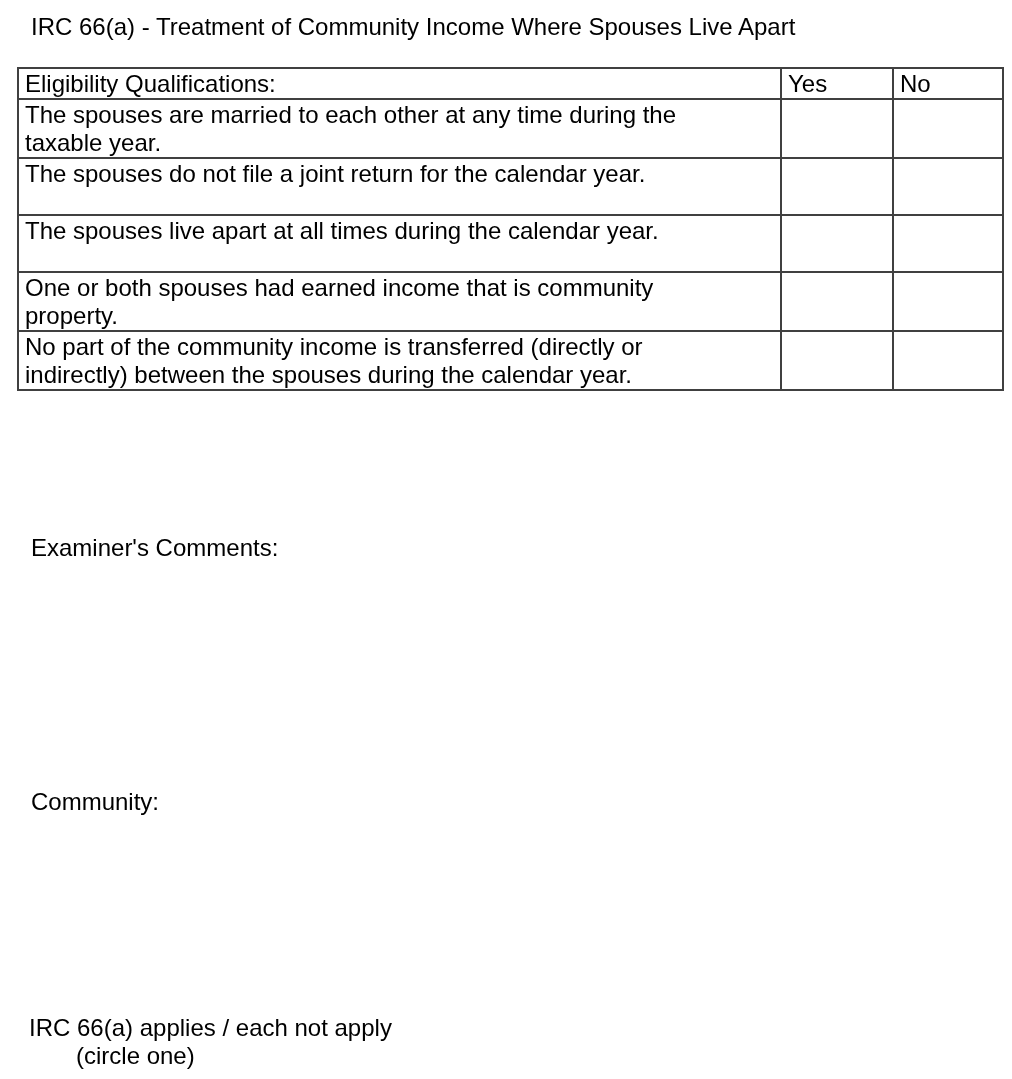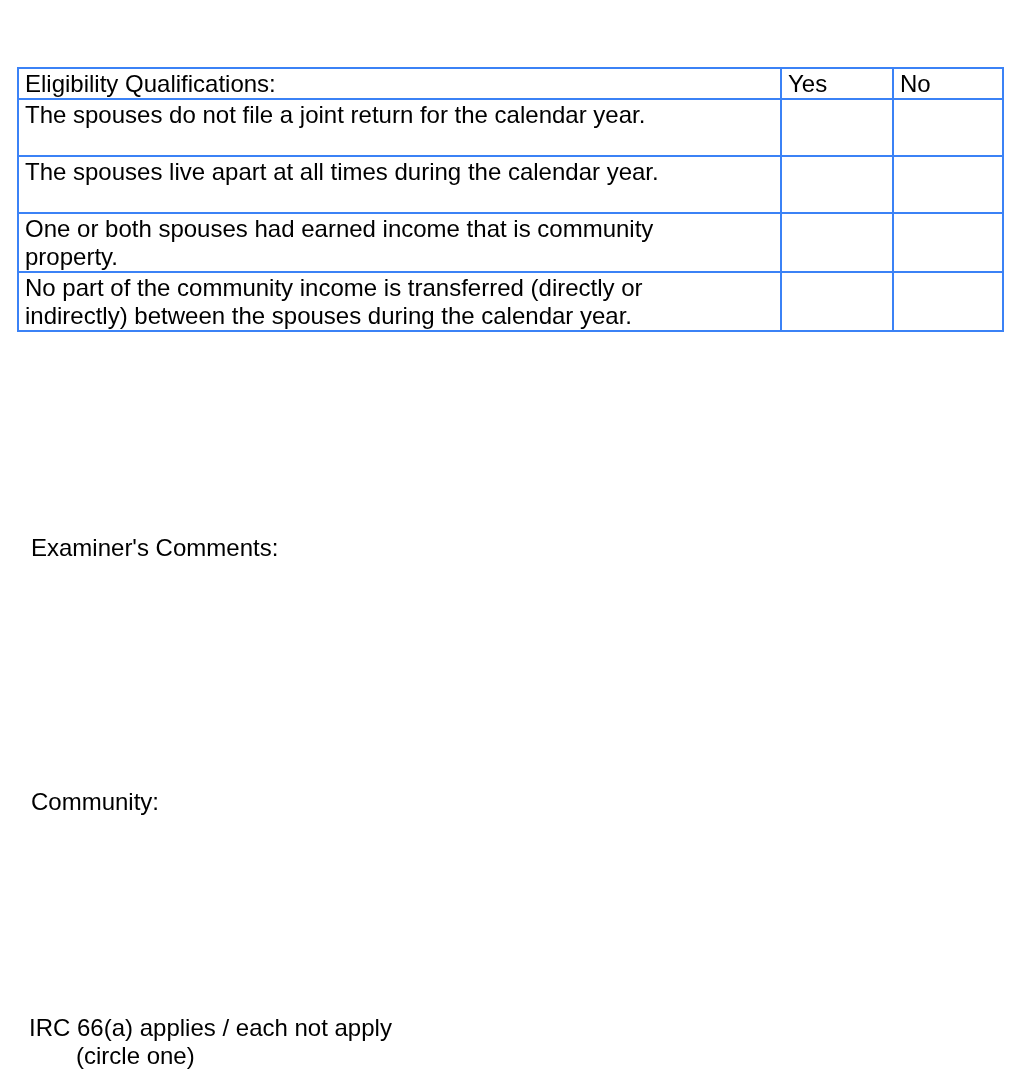--- a/index.html
+++ b/index.html
@@ -26,21 +26,21 @@
   }
   table.elig {
     position: absolute;
     left: 17px;
     top: 67px;
     border-collapse: collapse;
     table-layout: fixed;
     width: 985px;
   }
   table.elig th, table.elig td {
-    border: 2px solid #3b82f6;
+    border: 2px solid #404040;
     padding: 1px 6px 0 6px;
     vertical-align: top;
     text-align: left;
     font-weight: normal;
     line-height: 28px;
   }
   table.elig tr.hdr { height: 31px; }
   table.elig tr.r1 { height: 55px; }
   table.elig tr.r2 { height: 57px; }
   table.elig tr.r3 { height: 57px; }
@@ -88,32 +88,40 @@
   }
   .determination .circle-one {
     margin-left: 47px;
   }
 </style>
 </head>
 <body>
 
 <div class="page">
 
+  <div class="doc-title">IRC 66(a) - Treatment of Community Income Where Spouses Live Apart</div>
 
   <table class="elig">
     <colgroup>
       <col style="width:763px">
       <col style="width:112px">
       <col style="width:110px">
     </colgroup>
     <tbody>
         <tr class="hdr">
       <th>Eligibility Qualifications:</th>
       <th>Yes</th>
       <th>No</th>
+    </tr>
+    <tr class="r1">
+      <td>
+            <div class="q">The spouses are married to each other at any time during the taxable year.</div>
+          </td>
+      <td></td>
+      <td></td>
     </tr>
     <tr class="r2">
       <td>
             <div class="q">The spouses do not file a joint return for the calendar year.</div>
           </td>
       <td></td>
       <td></td>
     </tr>
     <tr class="r3">
       <td>

